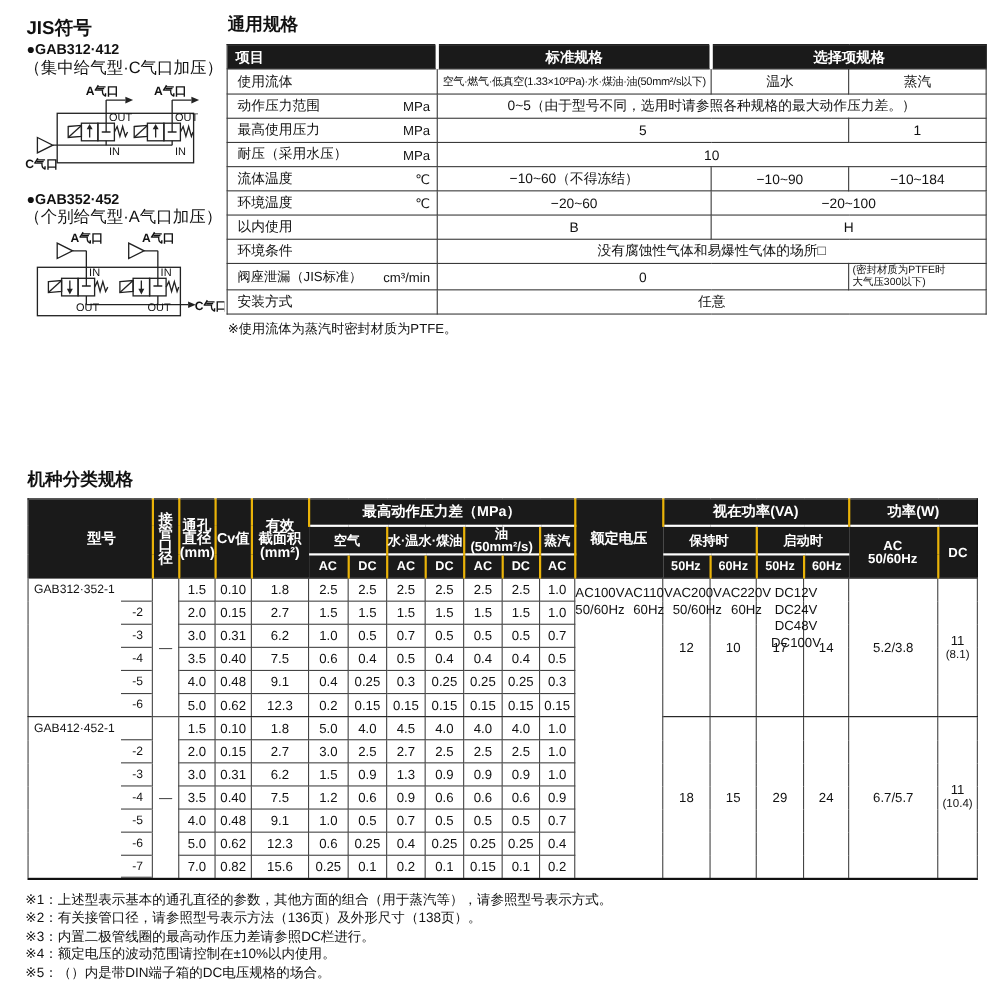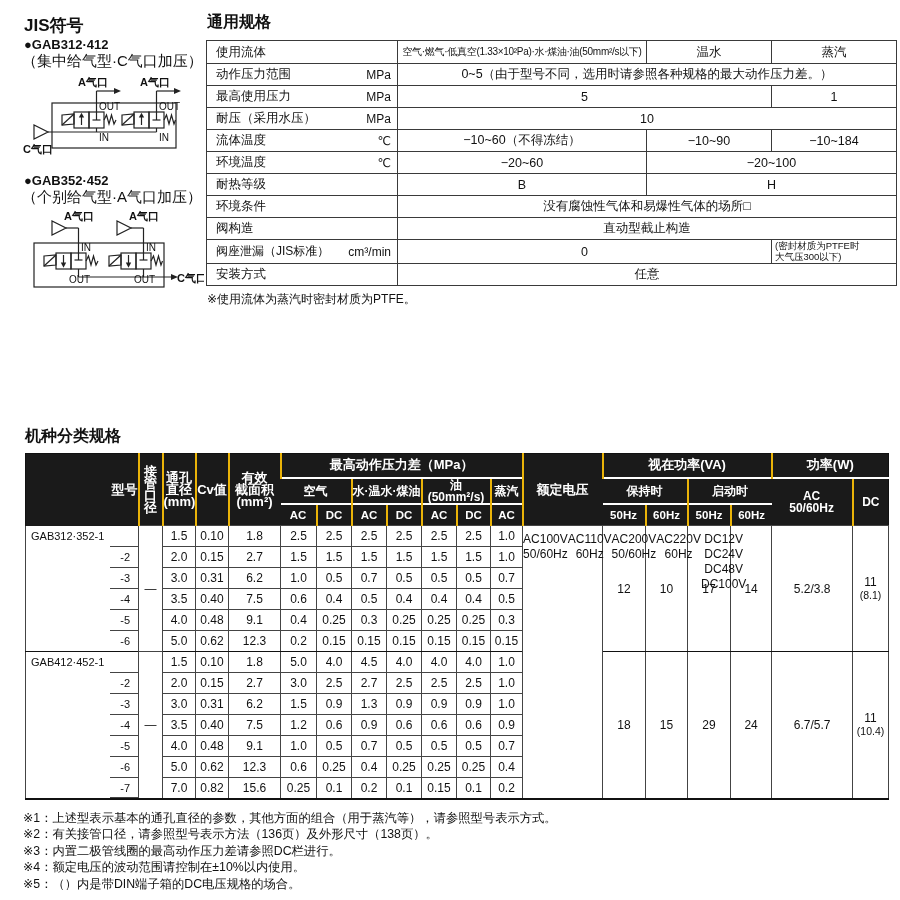--- a/index.html
+++ b/index.html
@@ -35,21 +35,21 @@
   
   .classification { margin-top:118px; margin-left:3px; }
   .cls-title { font-size:16px; font-weight:bold; margin-bottom:6px; }
   .cls-table { width:863px; border:1.5px solid #111; border-bottom:2px solid #111; }
   .cls-table th { background:#1a1a1a; color:#fff; font-weight:600; border:none; white-space:pre-line; line-height:12px; }
   .cls-table tr.h1 th { height:24px; font-size:13px; }
   .cls-table tr.h2 th { height:23px; font-size:12px; }
   .cls-table tr.h3 th { height:22px; font-size:11.5px; }
   .cls-table th.vs { border-left:2px solid #eab308; }
   .cls-table th.hs { border-top:2px solid #fff; }
-  .cls-table th.left { text-align:right; padding-left:21px; }
+  .cls-table th.left { text-align:center; padding-left:21px; }
   .cls-table td { border:1px solid #444; height:21px; font-size:12px; text-align:center; padding:0 1px; }
   .cls-table td.model { border-top:none; border-bottom:none; position:relative; font-size:11px; text-align:left; padding-left:5px;margin-top:20px; }
   .cls-table td.model.suffix { text-align:right; padding-right:8px; }
   .cls-table td.model::after { content:""; position:absolute; right:0; bottom:-0.5px; width:28px; border-bottom:1px solid #444; }
   .cls-table tr.block-end td { border-bottom:1.5px solid #111; }
   .cls-table tr.block-end td.model::after { display:none; }
   .cls-table td.bb { border-bottom:1.5px solid #111; }
   .cls-table td.dash { color:#222; }
   .cls-table td.volt { vertical-align:top; padding:0; }
   .cls-table .vgroups { display:flex; flex-direction:row; justify-content:space-between; height:100%; min-height:271px; padding:6px 0 5px 0; }
@@ -162,20 +162,25 @@
     <div class="general">
       <div class="gen-title">通用规格</div>
       <table class="gen-table">
         <colgroup>
             <col style="width:191px">
             <col style="width:249px">
             <col style="width:125px">
             <col style="width:125px">
           </colgroup>
         <tbody>
+            <tr>
+          <th class="left">项目</th>
+          <th class="sep">标准规格</th>
+          <th class="sep" colspan="2">选择项规格</th>
+        </tr>
         <tr style="height:23px">
           <td class="lbl">
                 <span class="inner">
                   <span>使用流体</span>
                 </span>
               </td>
           <td class="fluid">空气·燃气·低真空(1.33×10²Pa)·水·煤油·油(50mm²/s以下)</td>
           <td>温水</td>
           <td>蒸汽</td>
         </tr>
@@ -224,41 +229,33 @@
                   <span>环境温度</span>
                   <span class="unit">℃</span>
                 </span>
               </td>
           <td>−20~60</td>
           <td colspan="2">−20~100</td>
         </tr>
         <tr>
           <td class="lbl">
                 <span class="inner">
-                  <span>耐热等级</span>
+                  <span>以内使用</span>
                 </span>
               </td>
           <td>B</td>
           <td colspan="2">H</td>
         </tr>
         <tr>
           <td class="lbl">
                 <span class="inner">
                   <span>环境条件</span>
                 </span>
               </td>
           <td colspan="3">没有腐蚀性气体和易爆性气体的场所□</td>
-        </tr>
-        <tr>
-          <td class="lbl">
-                <span class="inner">
-                  <span>阀构造</span>
-                </span>
-              </td>
-          <td colspan="3">直动型截止构造</td>
         </tr>
         <tr style="height:24px">
           <td class="lbl">
                 <span class="inner">
                   <span style="font-size:12px">阀座泄漏（JIS标准）</span>
                   <span class="unit">cm³/min</span>
                 </span>
               </td>
           <td colspan="2">0</td>
           <td class="note"><span>(密封材质为PTFE时</span><br><span>大气压300以下)</span></td>

